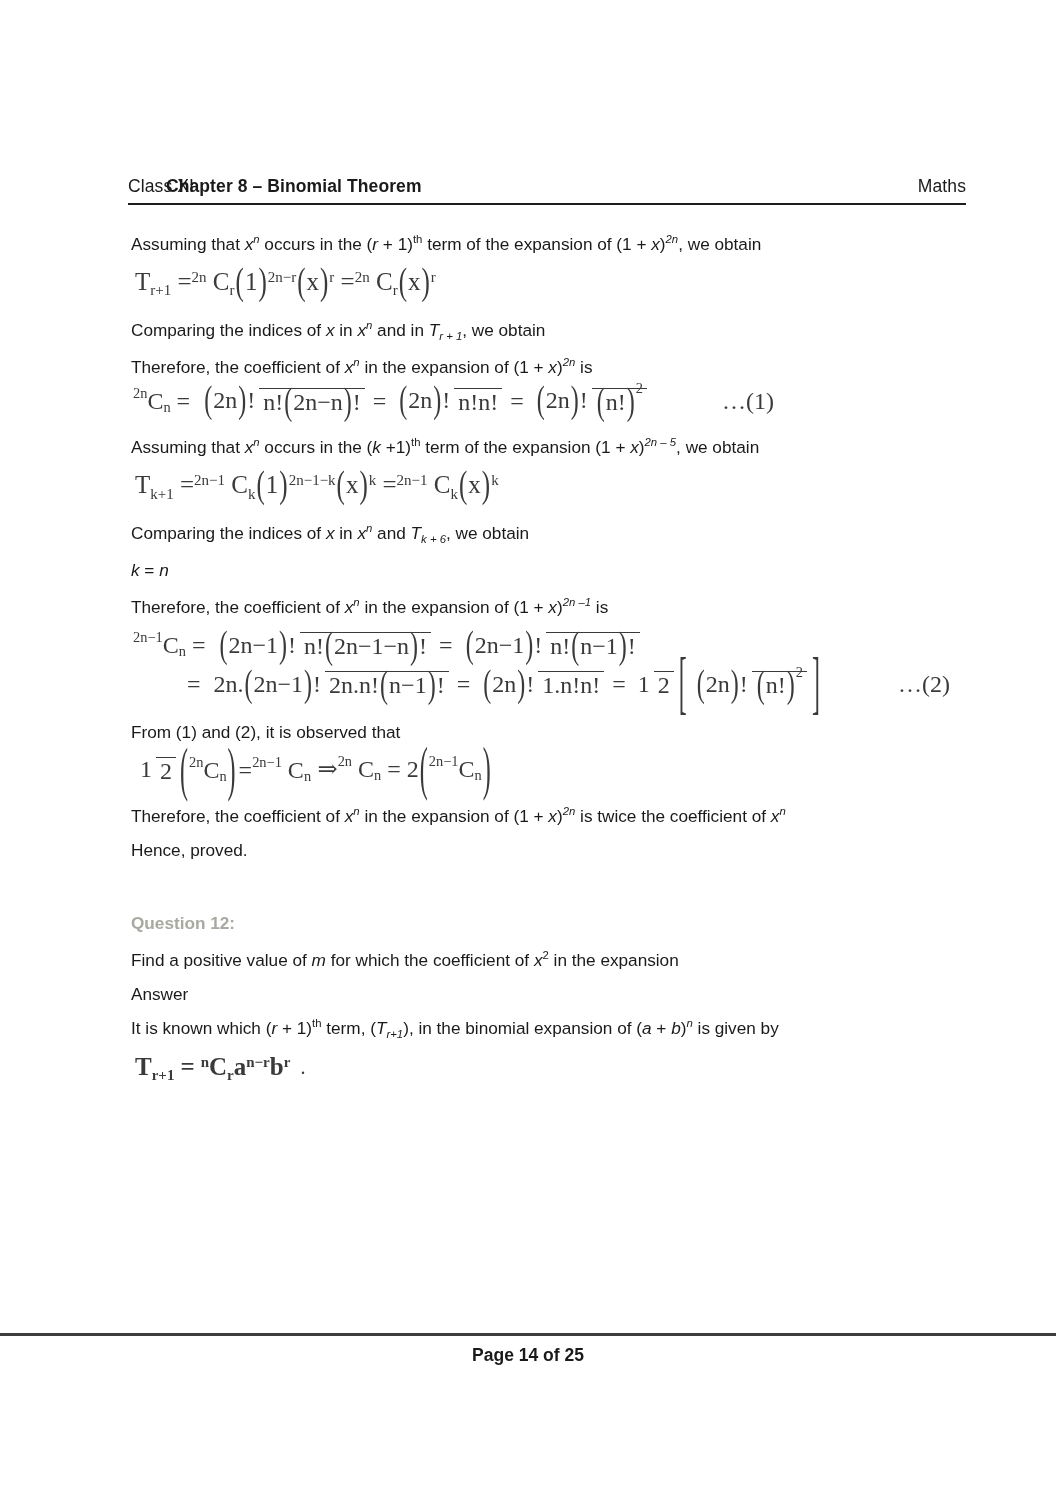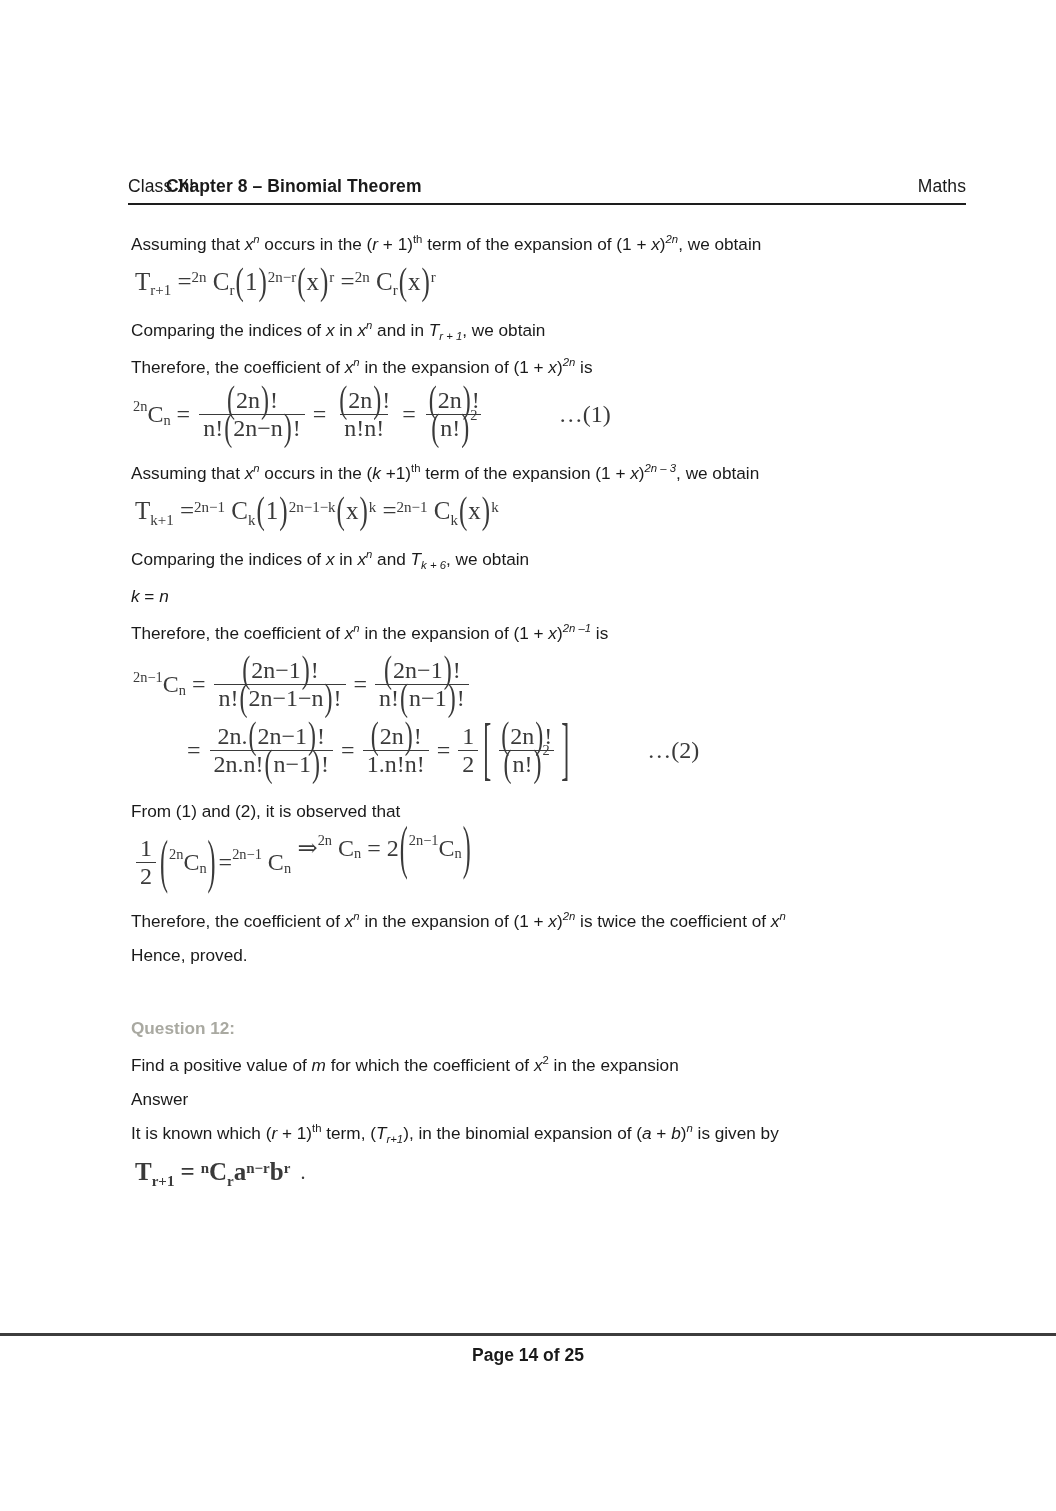--- a/index.html
+++ b/index.html
@@ -108,21 +108,21 @@
     display: inline-block;
     transform: scaleY(2.9);
     transform-origin: center;
     margin: 0 2px;
     font-weight: 300;
   }
 
   
   .frac {
     display: inline-flex;
-    flex-direction: column;
+    flex-direction: row;
     align-items: center;
     justify-content: center;
     vertical-align: middle;
     margin: 0 3px;
     line-height: 1.05;
   }
   .frac > .num { padding: 0 4px 1px; }
   .frac > .den { padding: 1px 4px 0; border-top: 1.6px solid #3a3a3a; }
 
   .eqtag {
@@ -213,21 +213,21 @@
         <span class="frac">
           <span class="num"><span class="paren">(</span>2n<span class="paren">)</span>!</span>
           <span class="den"><span class="paren">(</span>n!<span class="paren">)</span><span class="sup">2</span></span>
         </span>
       </div>
       <span class="eqtag" style="margin-left:72px;">…(1)</span>
     </div>
 
     
     <p class="para" style="margin-top:22px">
-      <span>Assuming that </span><i class="v">x</i><sup class="x"><i class="v">n</i></sup><span> occurs in the (</span><i class="v">k</i><span> +1)</span><sup class="x">th</sup><span> term of the expansion (1 + </span><i class="v">x</i><span>)</span><sup class="x"><i class="v">2n – 3</i></sup><span>, we obtain</span>
+      <span>Assuming that </span><i class="v">x</i><sup class="x"><i class="v">n</i></sup><span> occurs in the (</span><i class="v">k</i><span> +1)</span><sup class="x">th</sup><span> term of the expansion (1 + </span><i class="v">x</i><span>)</span><sup class="x"><i class="v">2n – 5</i></sup><span>, we obtain</span>
     </p>
 
     
     <div class="math" style="font-size:25px; margin:13px 0 10px 4px;">
       <span class="mrow base">
         T<span class="sub">k+1</span>&nbsp;=<span class="sup">2n−1</span>&nbsp;C<span class="sub">k</span>
         <span class="paren">(</span>1<span class="paren">)</span><span class="sup">2n−1−k</span>
         <span class="paren">(</span>x<span class="paren">)</span><span class="sup">k</span>
         &nbsp;=<span class="sup">2n−1</span>&nbsp;C<span class="sub">k</span>
         <span class="paren">(</span>x<span class="paren">)</span><span class="sup">k</span>

